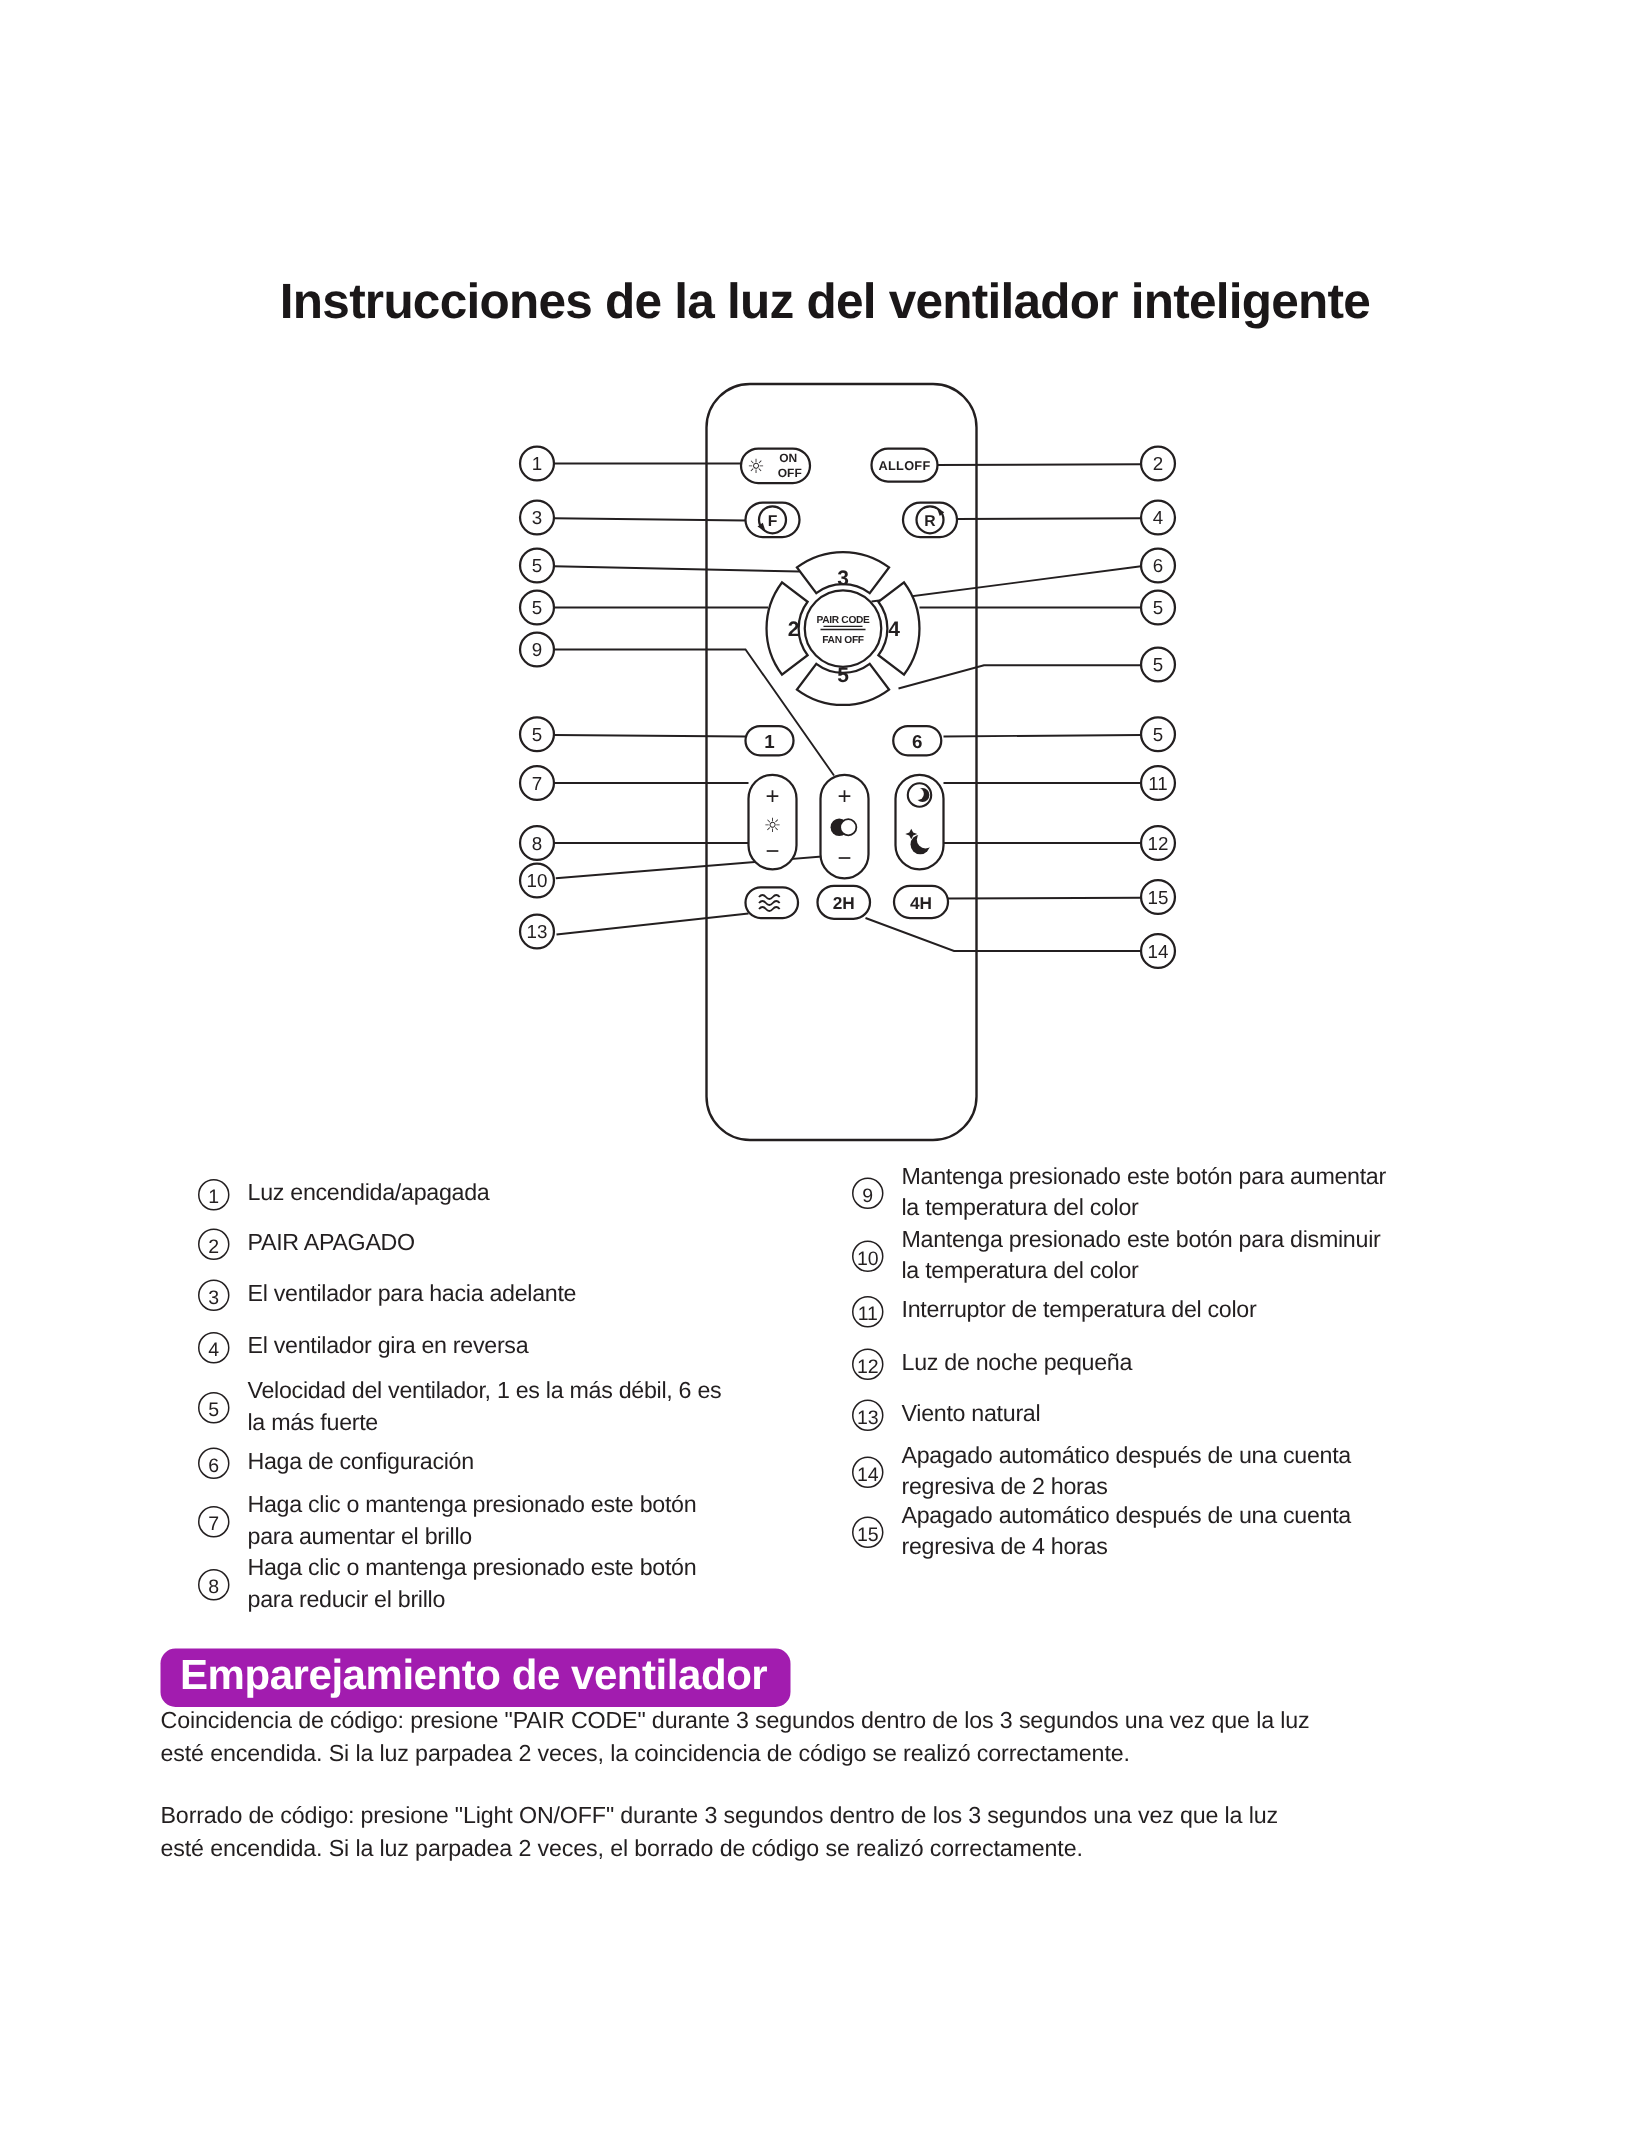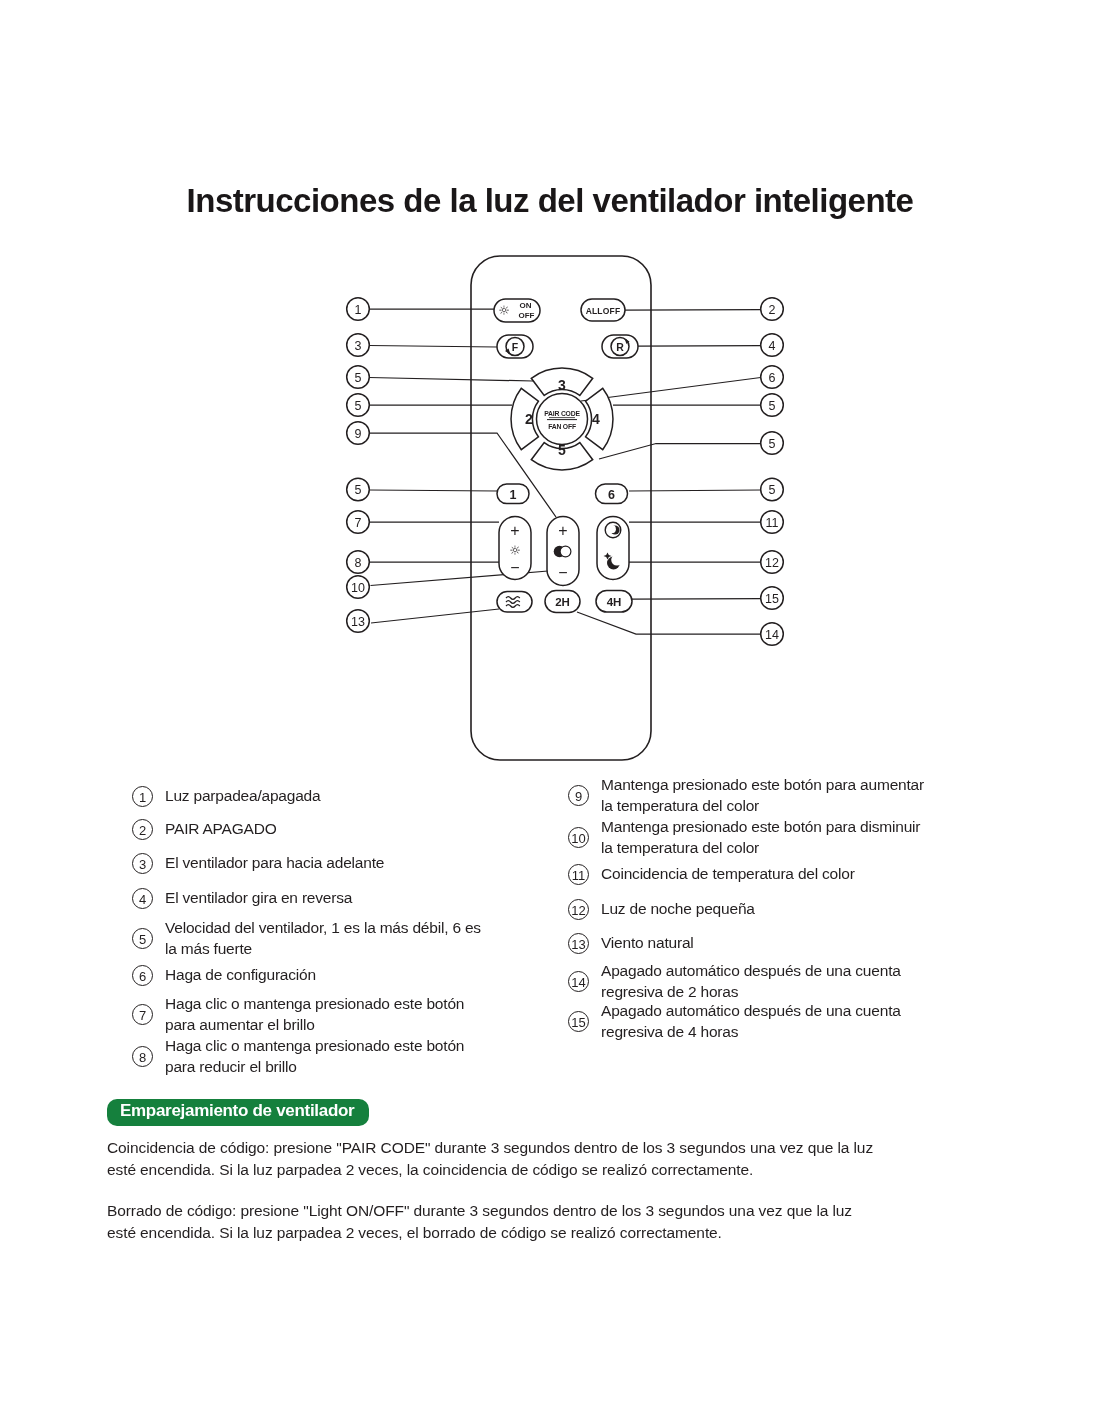--- a/index.html
+++ b/index.html
@@ -30,22 +30,22 @@
   .t-sun{font-size:13px;}
   .t-timer{font-size:11.5px;font-weight:bold;}
   .t-callout{font-size:12.5px;}
 
   .legend-item{position:absolute;display:flex;align-items:center;gap:12px;}
   .legend-num{width:21px;height:21px;border:1.7px solid var(--ink);border-radius:50%;
     display:flex;align-items:center;justify-content:center;font-size:13px;flex-shrink:0;
     line-height:1;padding-top:1px;}
   .legend-text{font-size:15.5px;line-height:20.5px;white-space:pre-line;letter-spacing:-0.2px;}
 
-  .pair-heading{position:absolute;left:107px;top:1099px;background:#15803d;color:#ffffff;
-    font-size:17px;font-weight:bold;padding:2px 15px 5px 13px;border-radius:10px;
+  .pair-heading{position:absolute;left:107px;top:1099px;background:#a21caf;color:#ffffff;
+    font-size:28px;font-weight:bold;padding:2px 15px 5px 13px;border-radius:10px;
     letter-spacing:-0.3px;}
   .pair-par{position:absolute;left:107px;width:920px;font-size:15.5px;line-height:21.5px;
     white-space:pre-line;letter-spacing:-0.1px;}
   .p1{top:1137px;}
   .p2{top:1200px;}
 </style>
 </head>
 <body>
 
 <div class="page">
@@ -262,21 +262,21 @@
         </g>
       <g>
           <circle class="btn" cx="772" cy="634" r="11.3"></circle>
           <text class="t-callout" x="772" y="638.5">14</text>
         </g>
     </g>
   </svg>
 
   <div class="legend-item" style="left:132px;top:786px">
       <span class="legend-num">1</span>
-      <span class="legend-text">Luz parpadea/apagada</span>
+      <span class="legend-text">Luz encendida/apagada</span>
     </div>
   <div class="legend-item" style="left:132px;top:819px">
       <span class="legend-num">2</span>
       <span class="legend-text">PAIR APAGADO</span>
     </div>
   <div class="legend-item" style="left:132px;top:853px">
       <span class="legend-num">3</span>
       <span class="legend-text">El ventilador para hacia adelante</span>
     </div>
   <div class="legend-item" style="left:132px;top:888px">
@@ -308,21 +308,21 @@
       <span class="legend-text">Mantenga presionado este botón para aumentar
  la temperatura del color</span>
     </div>
   <div class="legend-item" style="left:568px;top:817px">
       <span class="legend-num">10</span>
       <span class="legend-text">Mantenga presionado este botón para disminuir
 la temperatura del color</span>
     </div>
   <div class="legend-item" style="left:568px;top:864px">
       <span class="legend-num">11</span>
-      <span class="legend-text">Coincidencia de temperatura del color</span>
+      <span class="legend-text">Interruptor de temperatura del color</span>
     </div>
   <div class="legend-item" style="left:568px;top:899px">
       <span class="legend-num">12</span>
       <span class="legend-text">Luz de noche pequeña</span>
     </div>
   <div class="legend-item" style="left:568px;top:933px">
       <span class="legend-num">13</span>
       <span class="legend-text">Viento natural</span>
     </div>
   <div class="legend-item" style="left:568px;top:961px">

